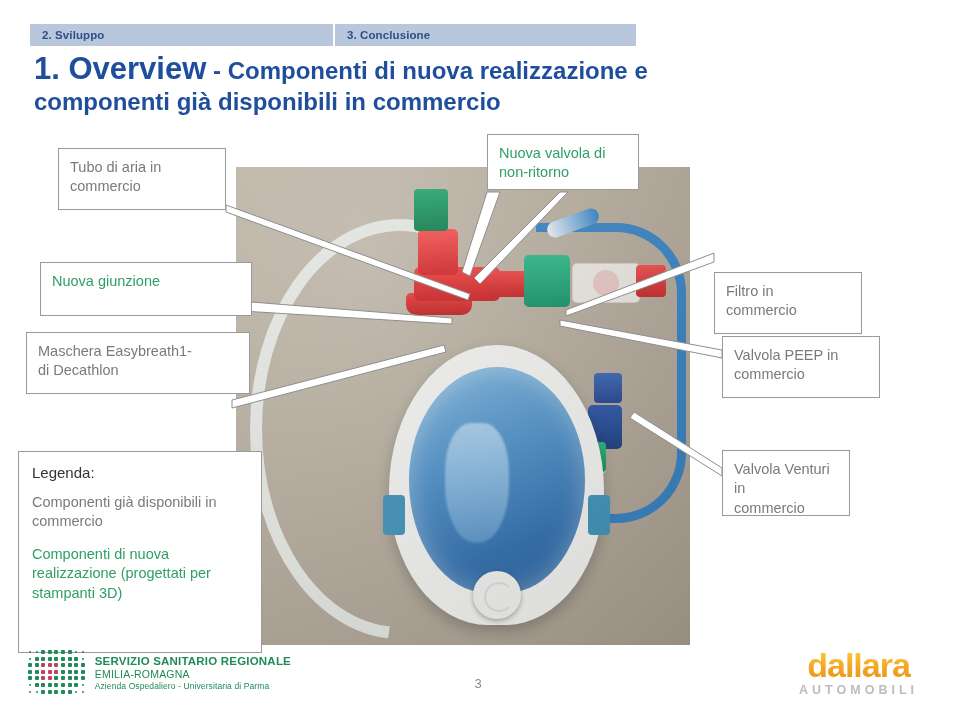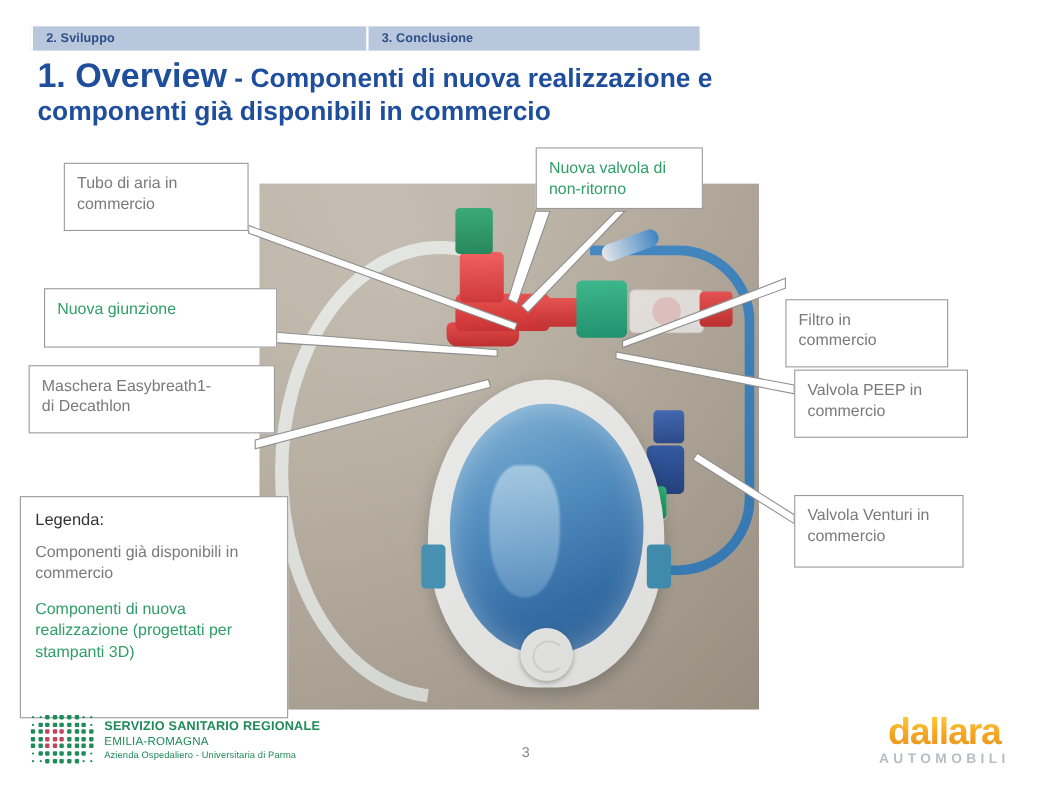--- a/index.html
+++ b/index.html
@@ -96,21 +96,21 @@
      color:#7a7a7a;}
   .callout.green{color:#2f9e68;border-color:#9a9a9a;}
   .callout .ln{display:block;}
 
   .c-tubo{left:58px;top:148px;width:168px;height:62px;}
   .c-giunz{left:40px;top:262px;width:212px;height:54px;}
   .c-masch{left:26px;top:332px;width:224px;height:62px;}
   .c-valv{left:487px;top:134px;width:152px;height:56px;}
   .c-filtro{left:714px;top:228px;width:148px;height:62px;margin-top:44px;}
   .c-peep{left:722px;top:336px;width:158px;height:62px;}
-  .c-vent{left:722px;top:450px;width:154px;height:66px;}
+  .c-vent{left:722px;top:450px;width:128px;height:66px;}
 
   
   .legend{position:absolute;left:18px;top:424px;width:244px;height:202px;
      background:#ffffff;border:1px solid #9a9a9a;box-sizing:border-box;padding:12px 13px;margin-top:27px;}
   .legend-title{font-size:15px;color:#333333;margin-bottom:12px;}
   .legend-gray{font-size:14.5px;color:#7a7a7a;line-height:1.32;margin-bottom:14px;}
   .legend-green{font-size:14.5px;color:#2f9e68;line-height:1.32;}
 
   
   .leaders{position:absolute;left:0;top:0;width:956px;height:716px;pointer-events:none;}

